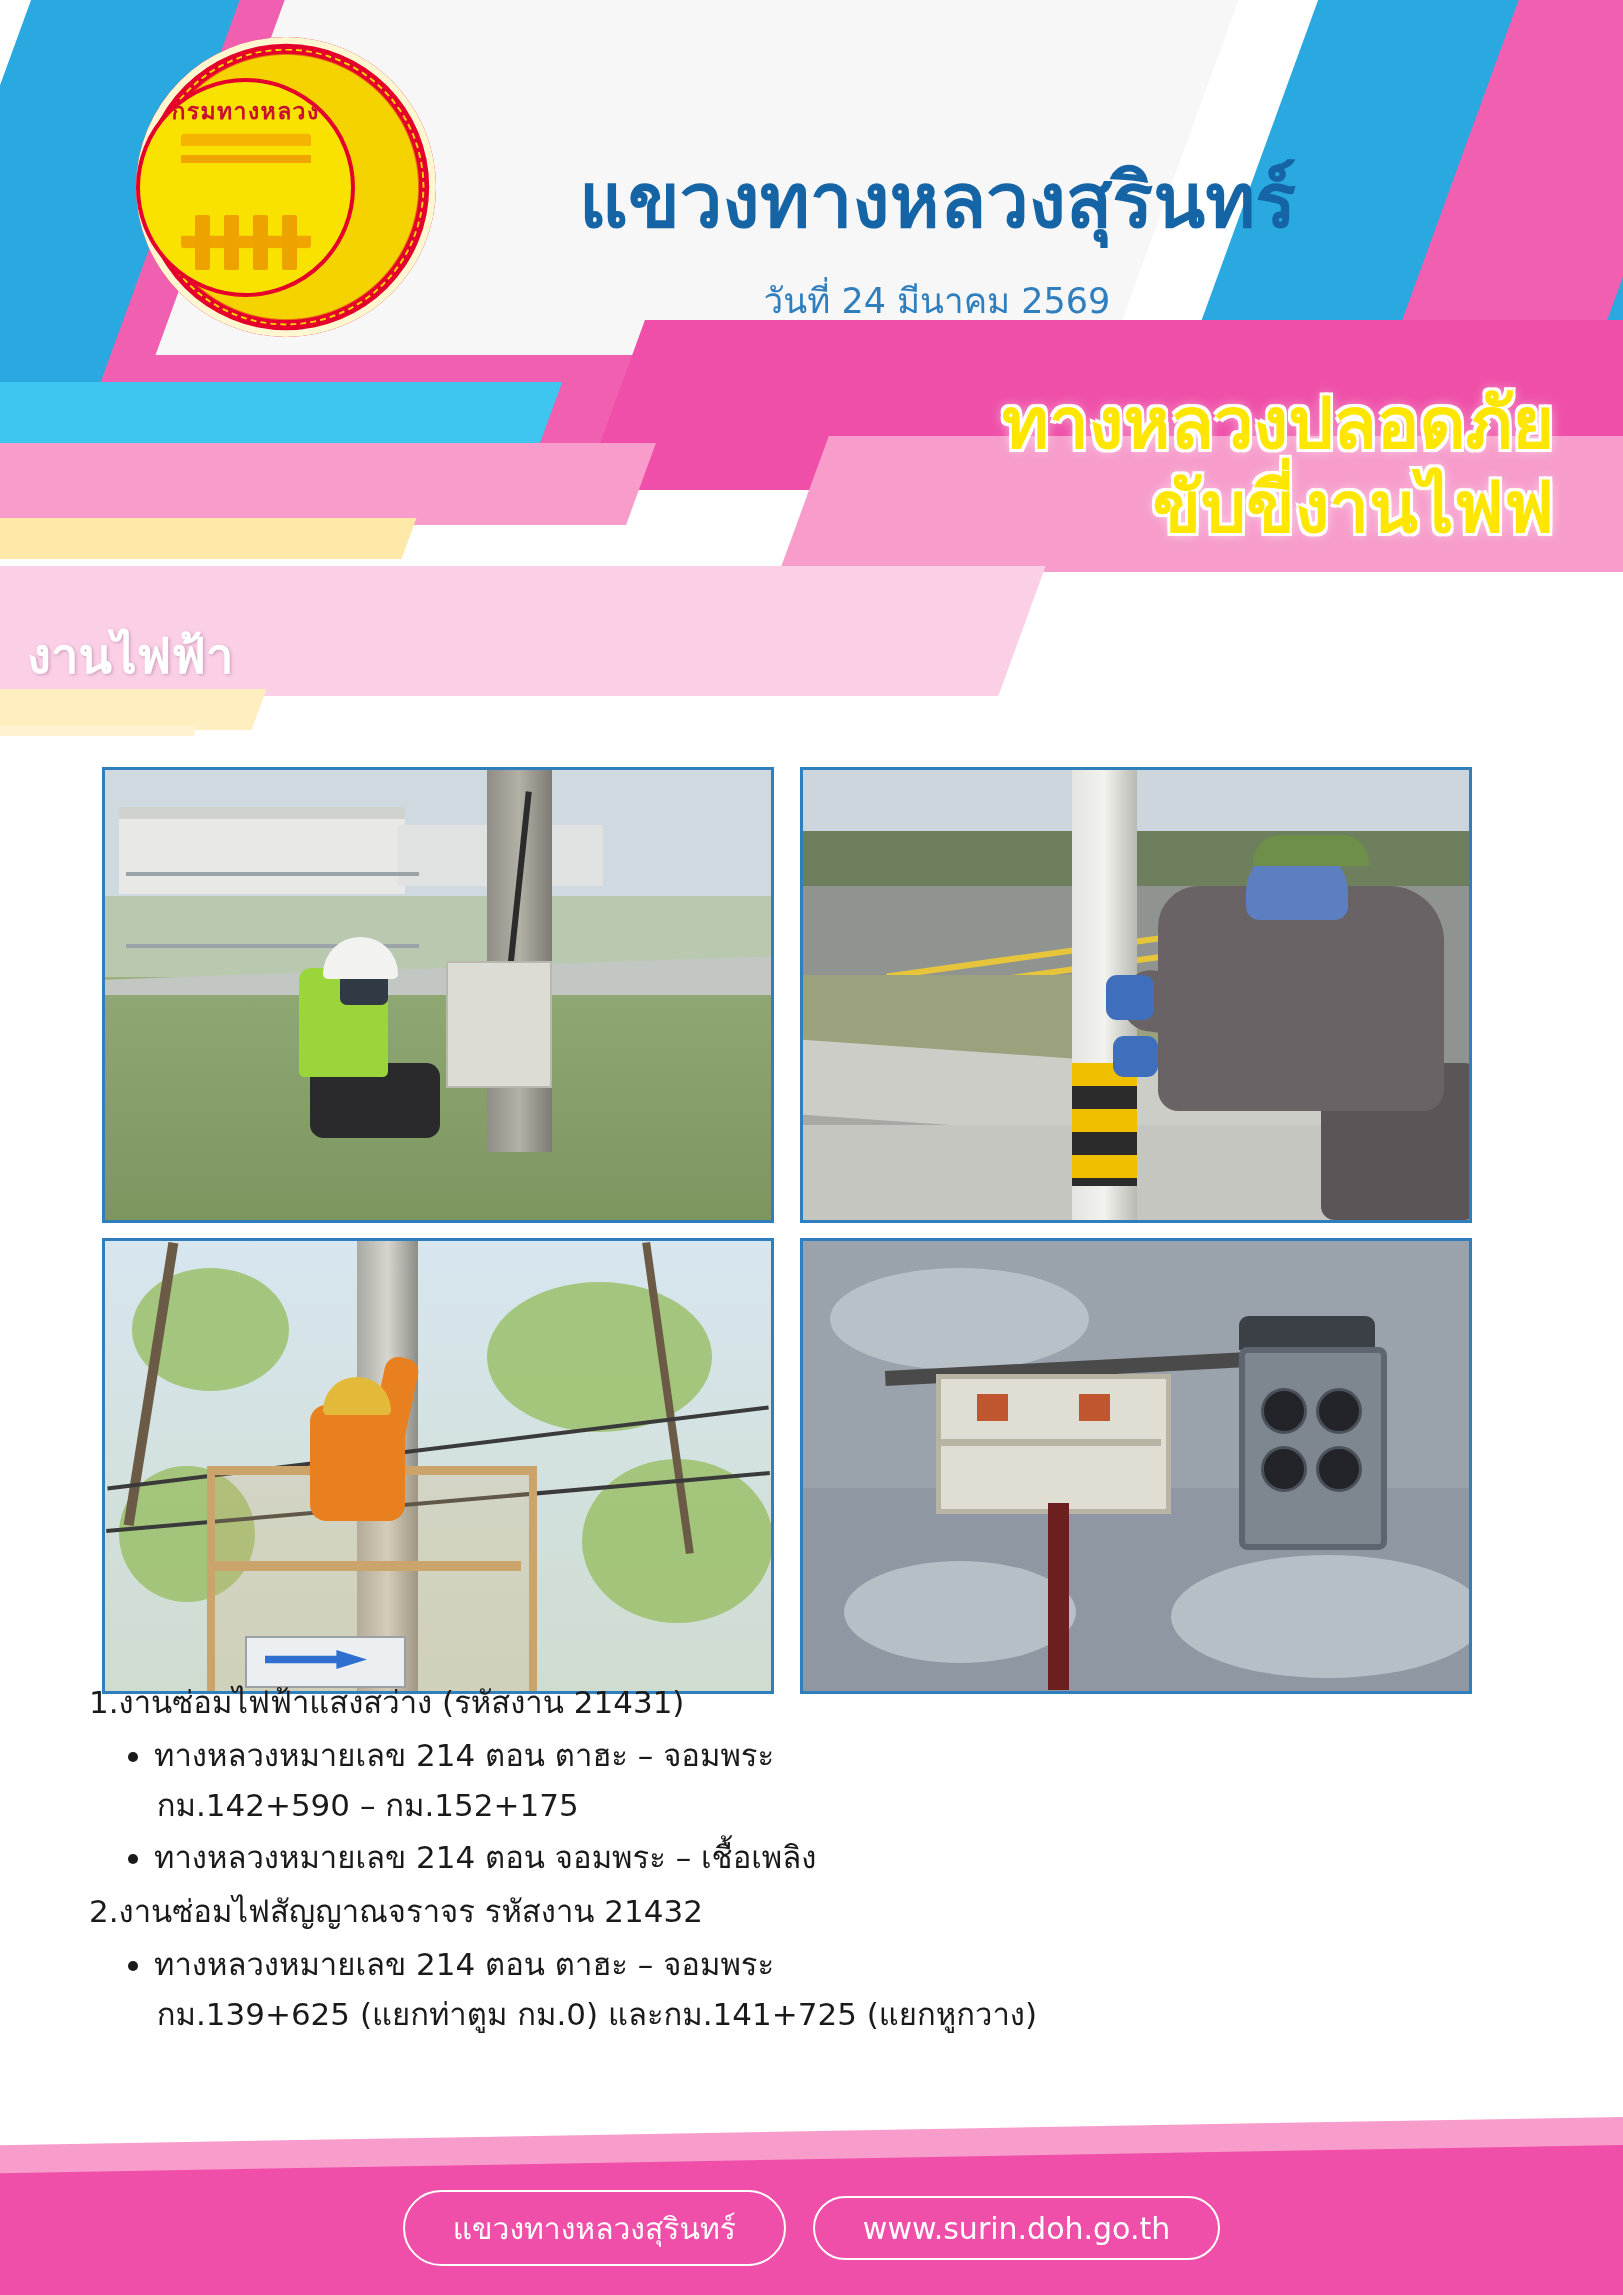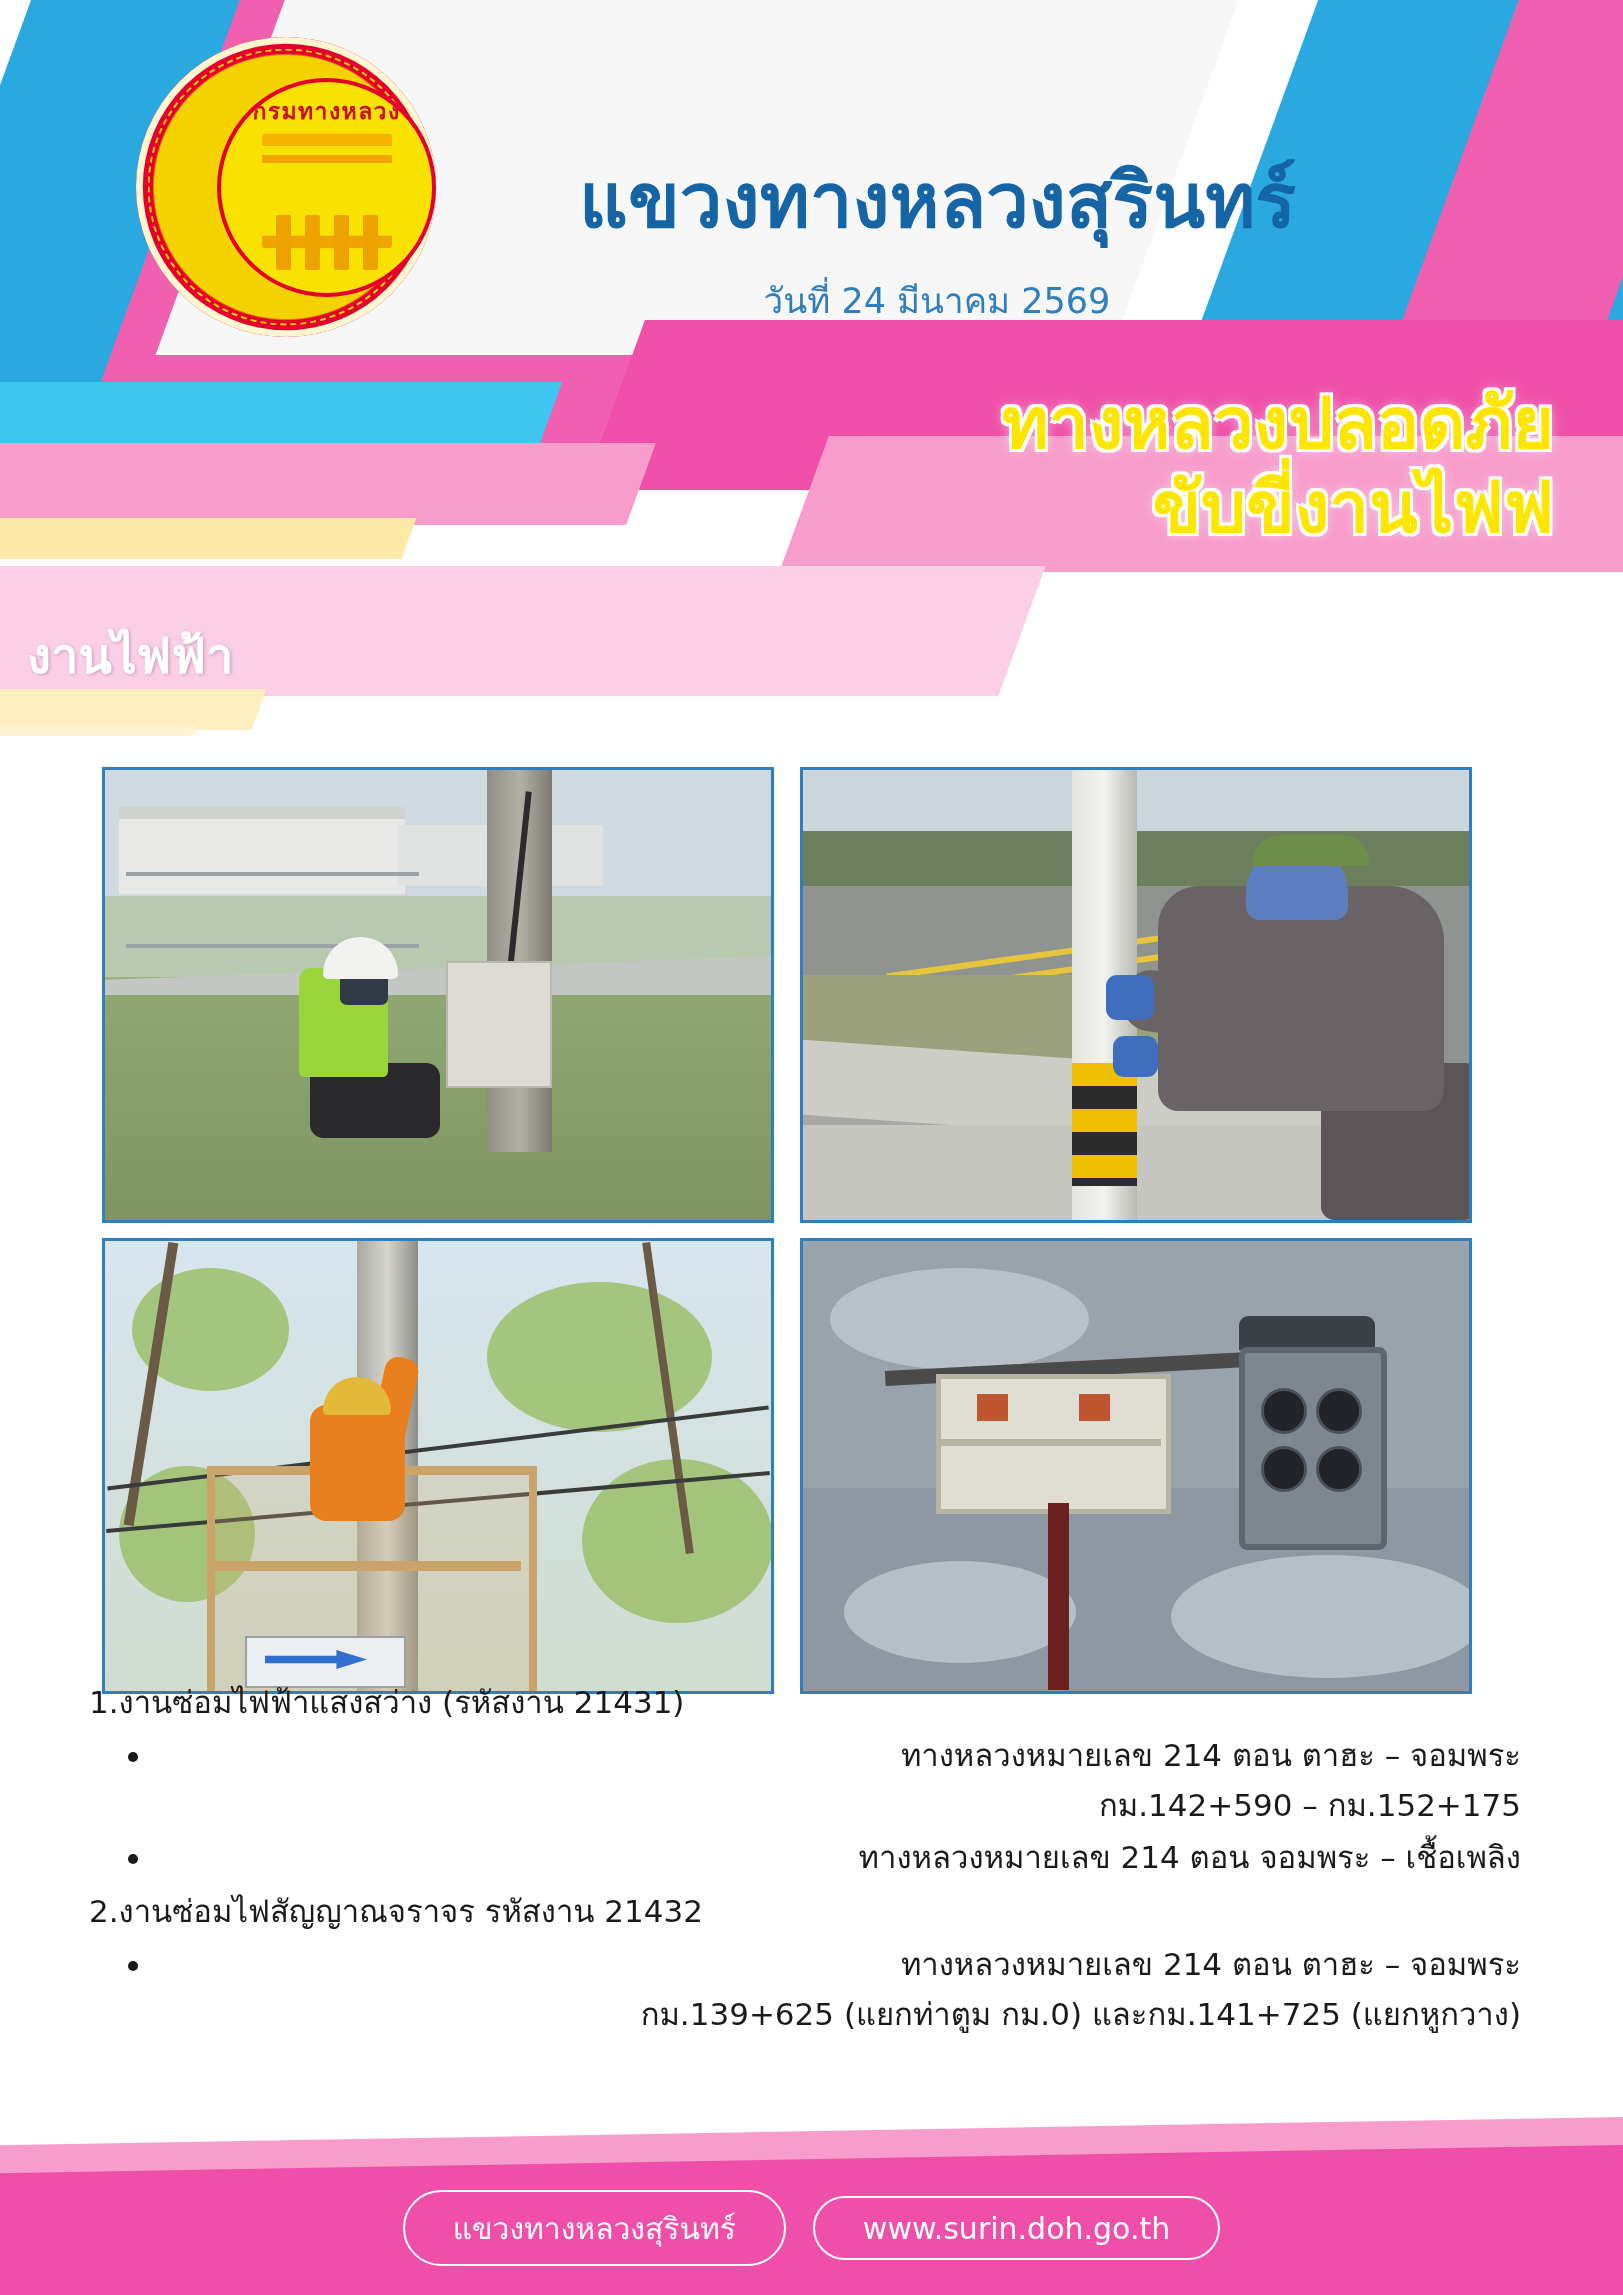--- a/index.html
+++ b/index.html
@@ -111,21 +111,21 @@
   
   .logo {
     position: absolute;
     left: 136px; top: 37px;
     width: 300px; height: 300px;
     border-radius: 50%;
     background: radial-gradient(circle at 50% 50%, #f5d300 0%, #f5d300 62%, #e4002b 63%, #e4002b 100%);
     box-shadow: 0 0 0 6.8px #fff7cf inset;
     display: flex;
     align-items: center;
-    justify-content: flex-end;
+    justify-content: flex-start;
   }
   .logo-inner {
     width: 211px; height: 211px;
     border-radius: 50%;
     background: #f9e200;
     border: 4.1px solid #e4002b;
     position: relative;
     overflow: hidden;
   }
   .logo-gate {
@@ -316,21 +316,21 @@
     color: #1a1a1a;
     font-size: 31px;
     line-height: 1.62;
   }
   .body-text .head-item { margin: 0 0 2.7px 0; }
   .body-text ul {
     margin: 0 0 4.1px 0;
     padding-left: 65px;
     list-style: disc;
   }
-  .body-text li { margin-bottom: 1.4px; text-align: right; }
+  .body-text li { margin-bottom: 1.4px; }
   .body-text .sub { display: block; padding-left: 2.7px; }
 
   
   .footer-wrap {
     position: absolute;
     left: 0; bottom: 0;
     width: 1623px;
     height: 205px;
     overflow: hidden;
   }

